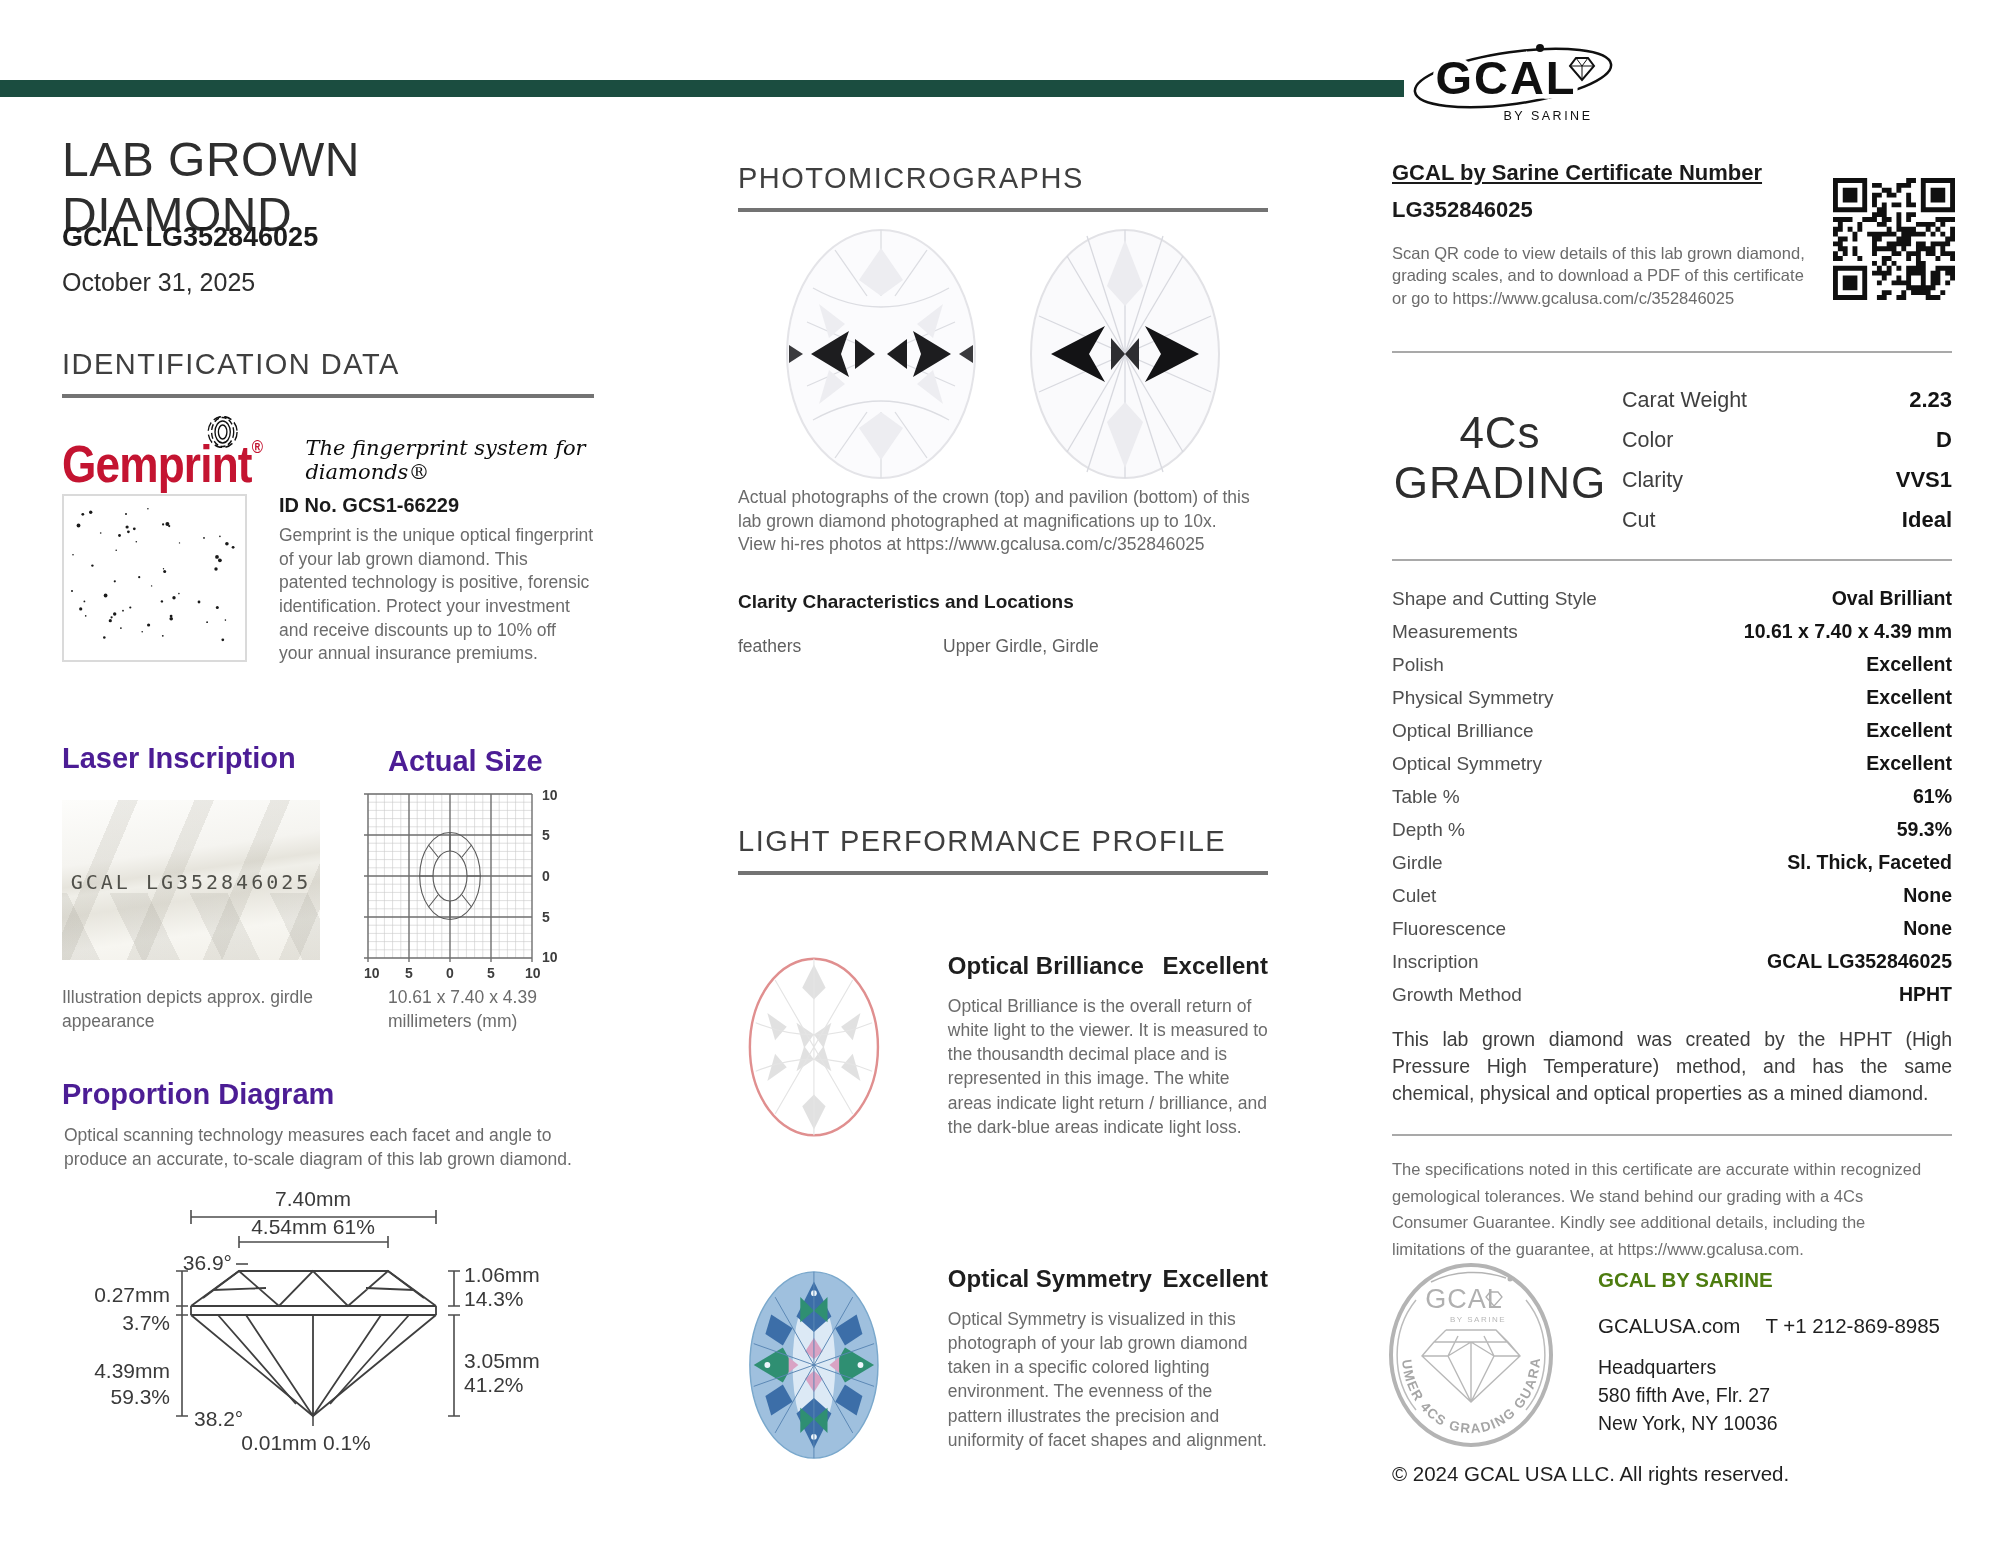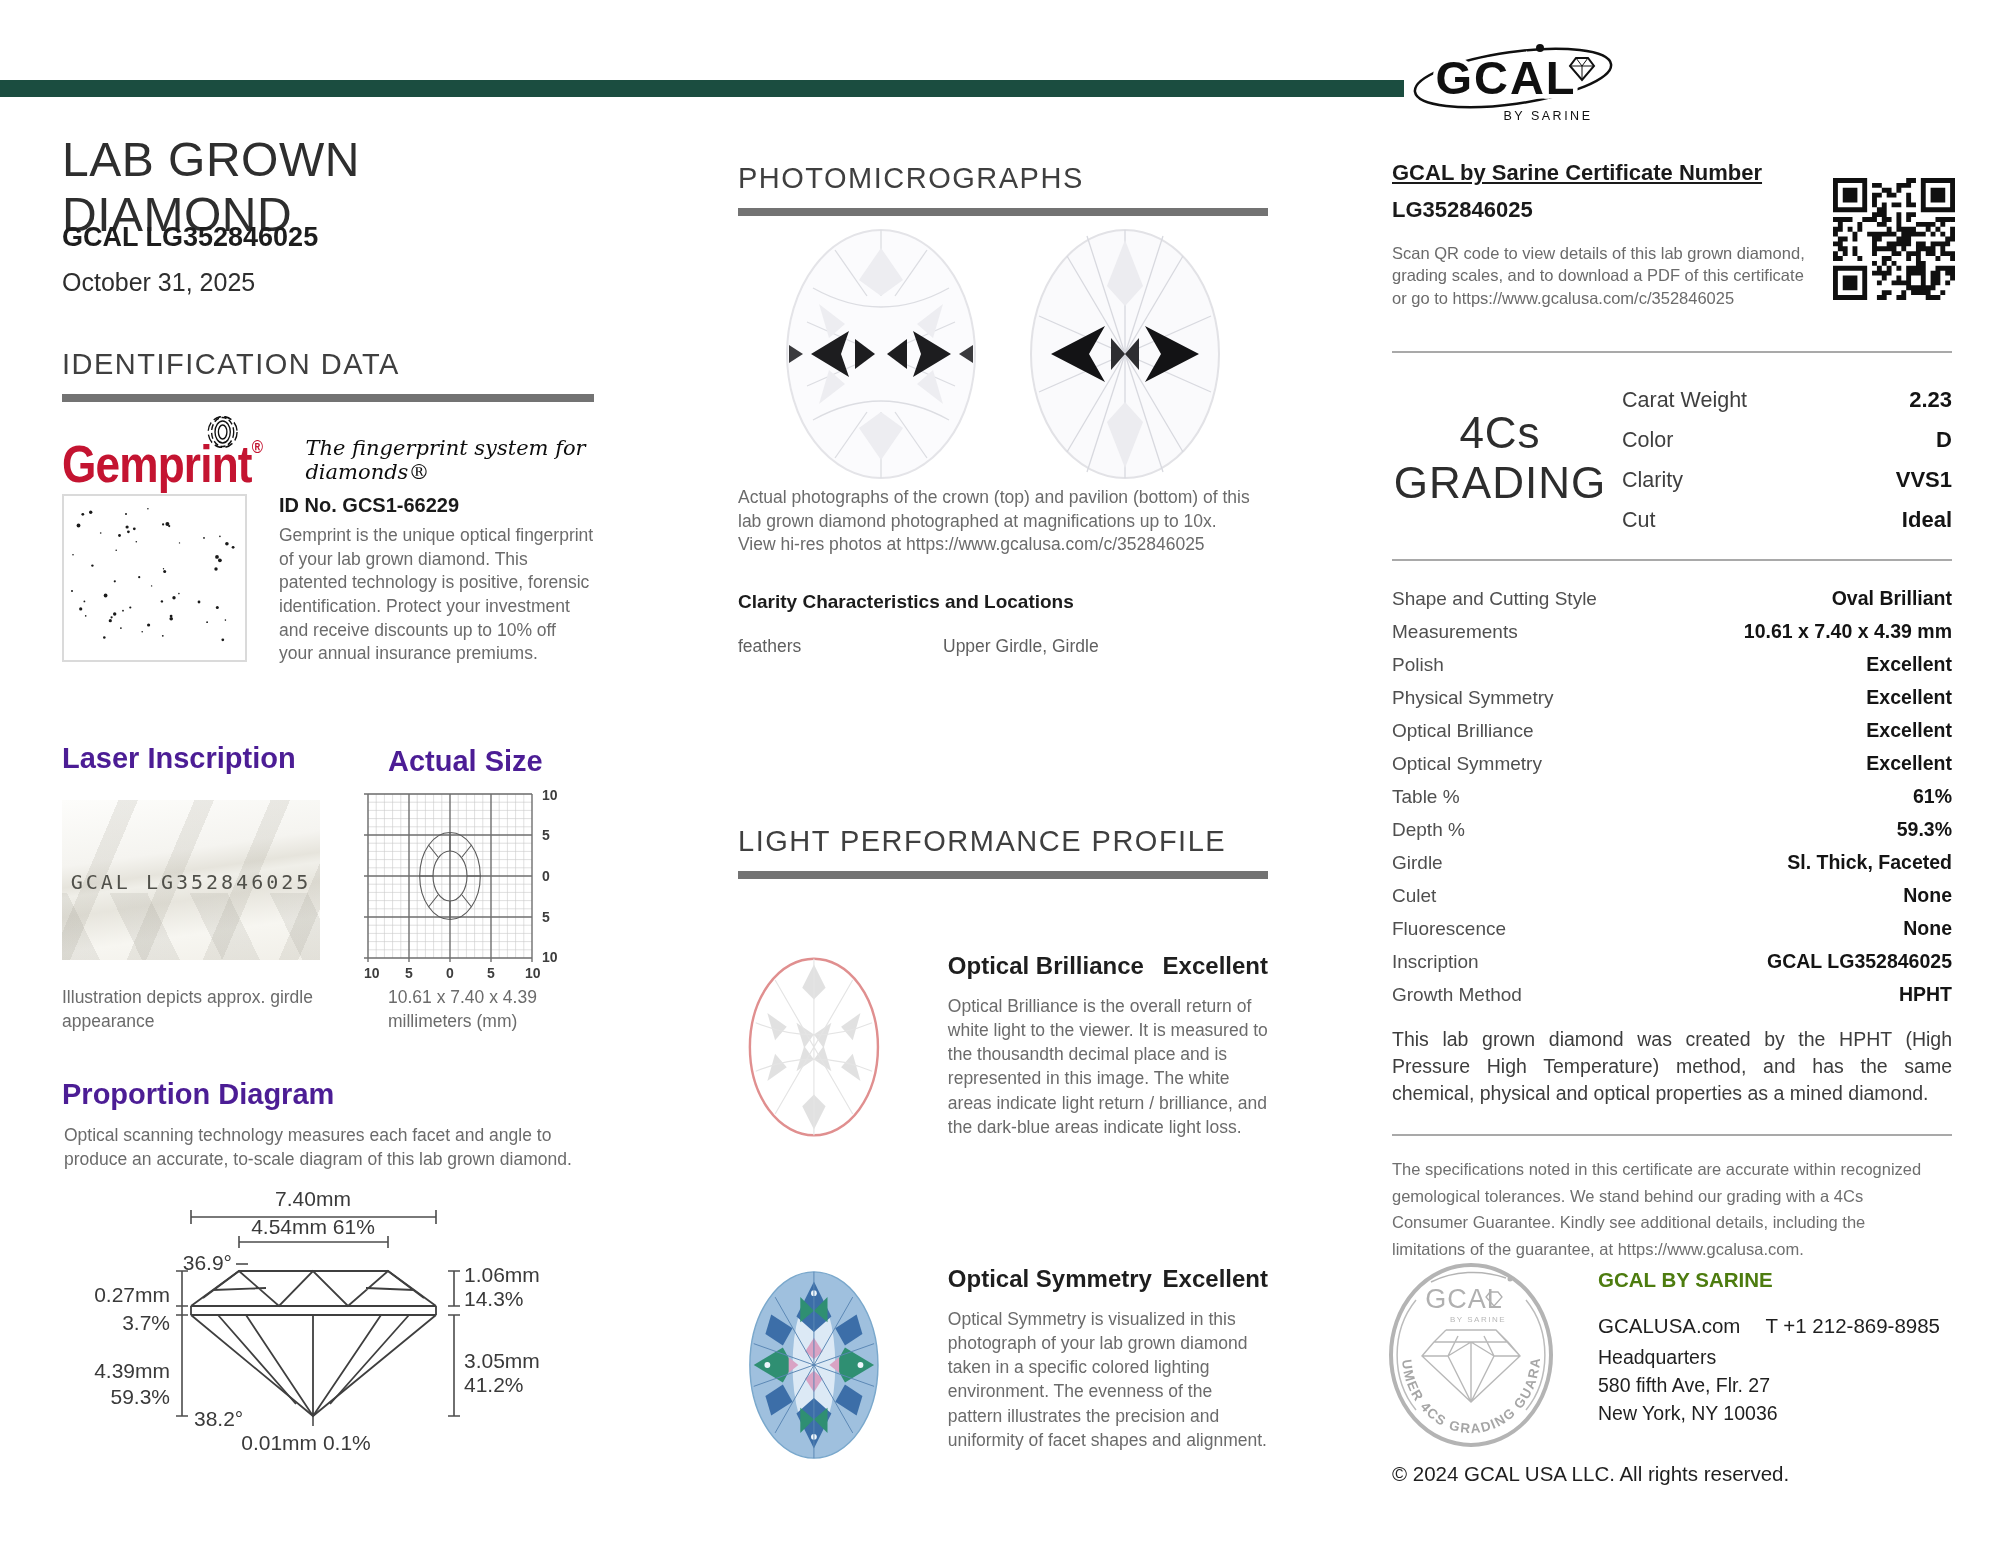--- a/index.html
+++ b/index.html
@@ -5,21 +5,21 @@
   html,body{margin:0;padding:0;background:#fff;}
   .page{position:relative;width:2006px;height:1550px;background:#ffffff;
         font-family:"Liberation Sans",sans-serif;color:#222;overflow:hidden;}
   .abs{position:absolute;}
 
   
   .topbar{left:0;top:80px;width:1404px;height:17px;background:#1b4d40;}
 
   
   .sec-heading{font-size:29px;color:#3f3f3f;letter-spacing:1.5px;font-weight:400;
-               border-bottom:8px solid #737373;padding-bottom:13px;}
+               border-bottom:4px solid #737373;padding-bottom:13px;}
   .bold-heading{font-size:29px;font-weight:bold;color:#4c1d95;}
   .caption{font-size:17.5px;color:#6b6b6b;line-height:1.35;}
 
   
   .doc-title{font-size:48px;font-weight:400;color:#2e2e2e;letter-spacing:0.5px;}
   .doc-cert{font-size:27px;font-weight:bold;color:#1d1d1d;}
   .doc-date{font-size:25px;color:#2e2e2e;}
 
   .gemprint-word{font-size:52px;font-weight:800;color:#c41431;letter-spacing:-1px;
                  transform:scaleX(.85);transform-origin:left bottom;display:inline-block;
@@ -540,21 +540,21 @@
       </svg>
     </div>
 
     <div class="abs" style="left:206px;top:1268px;width:360px;">
       <div class="footer-company">GCAL BY SARINE</div>
       <div class="footer-line" style="margin-top:22px;">
         <span>GCALUSA.com</span>
         <span style="display:inline-block;width:14px;"></span>
         <span>T +1 212-869-8985</span>
       </div>
-      <div class="footer-cols" style="margin-top:8px;">
+      <div class="footer-cols" style="margin-top:18px;">
           <div class="footer-col">
             <div>Headquarters</div>
             <div>580 fifth Ave, Flr. 27</div>
             <div>New York, NY 10036</div>
           </div>
         </div>
     </div>
 
     <div class="abs copyright" style="left:0;top:1462px;">© 2024 GCAL USA LLC. All rights reserved.</div>
   </div>

